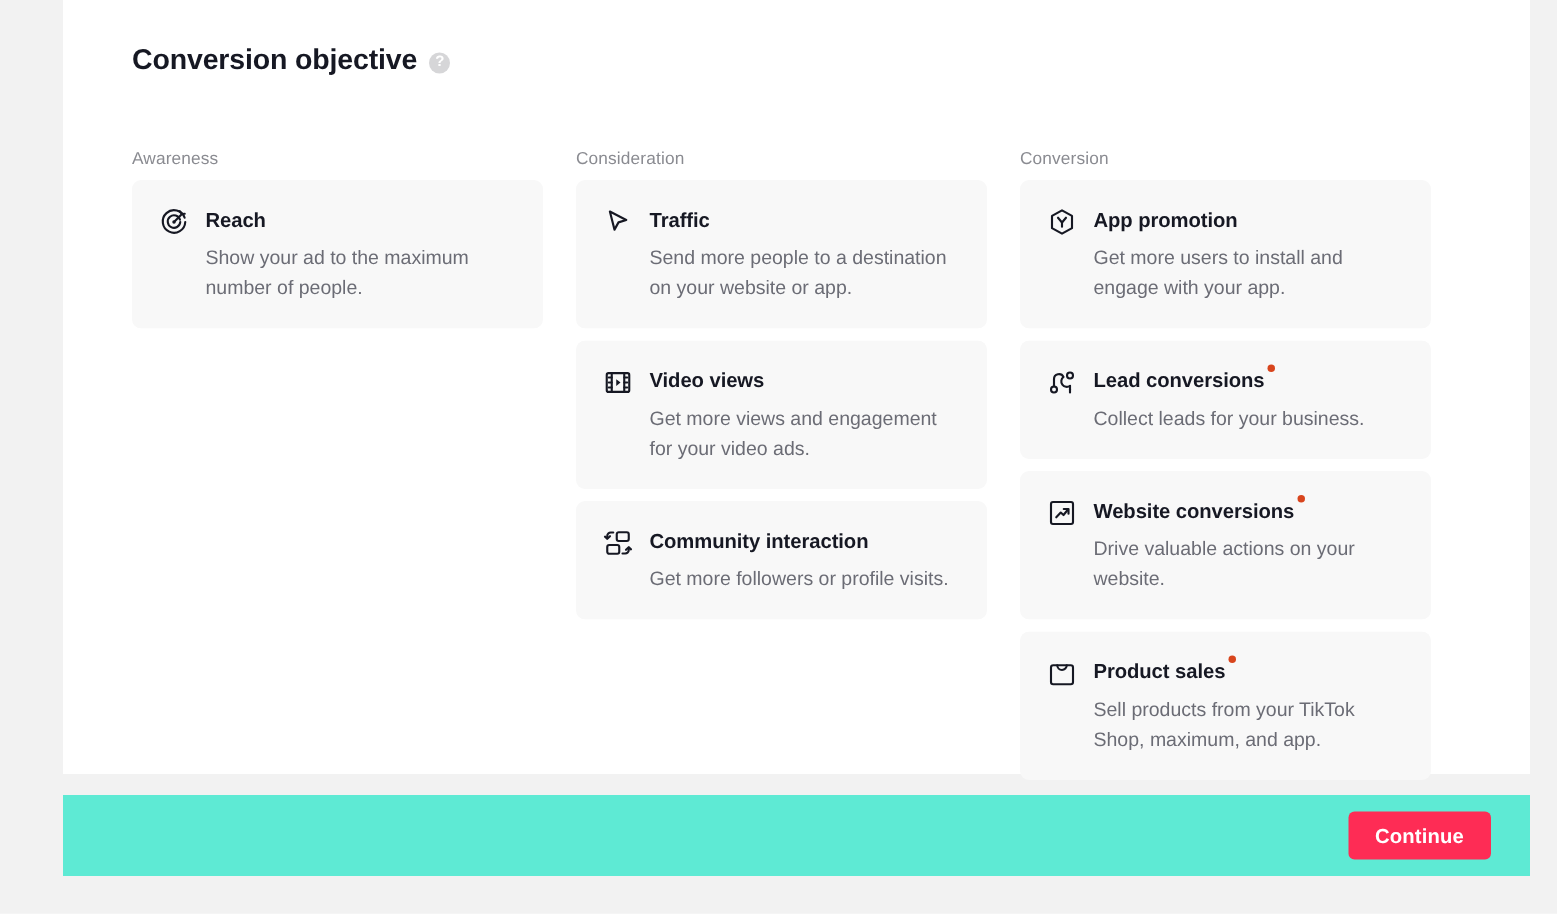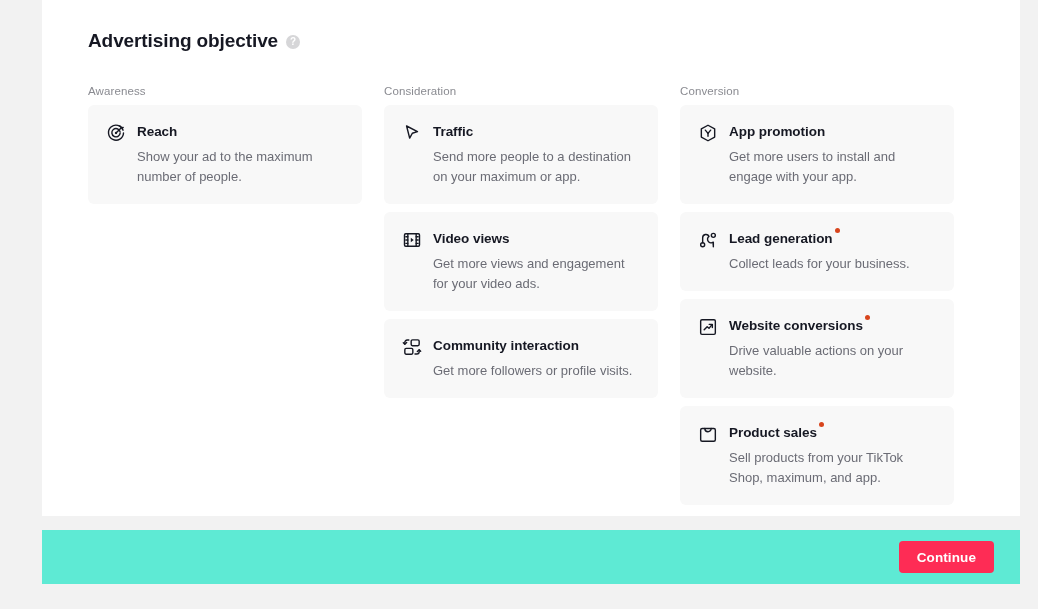--- a/index.html
+++ b/index.html
@@ -30,21 +30,21 @@
     background: #d6d6d8; display: flex;
     align-items: center; justify-content: center;
     color: #ffffff; font-size: 10px; font-weight: bold;
     line-height: 1; margin-top: 2px;
   }
 
   .columns {
     position: absolute; left: 46px; top: 85px;
     width: 886px; display: flex; gap: 22px;
   }
-  .column { width: 274px; display: flex; flex-direction: column; }
+  .column { width: 274px; display: flex; flex-direction: column; margin-top: 15px; }
   .column-label {
     font-size: 11.5px; color: #8a8b91;
     margin-bottom: 8px; letter-spacing: 0.1px;
   }
 
   .option-card {
     background: #f8f8f8;
     border-radius: 6px;
     border: 1px solid transparent;
     padding: 16px 16px 16px 17px;
@@ -93,21 +93,21 @@
   }
 </style>
 </head>
 <body>
 
 <div class="page">
 
   <div class="main-card">
 
     <div class="title-row">
-      <span class="page-title">Advertising objective</span>
+      <span class="page-title">Conversion objective</span>
       <span class="help-icon">?</span>
     </div>
 
     <div class="columns">
 
       <div class="column">
         <div class="column-label">Awareness</div>
 
         <div class="option-card">
           <div class="opt-head">
@@ -135,21 +135,21 @@
           <div class="opt-head">
             <span class="opt-icon">
               <svg viewBox="0 0 24 24" fill="none" stroke="currentColor" stroke-width="1.7" stroke-linecap="round" stroke-linejoin="round">
                 <path d="M5.5 3.6 L18.6 10.4 L12.4 12.3 L9.2 18.1 Z"></path>
               </svg>
             </span>
             <span class="opt-title-wrap">
               <span class="opt-title">Traffic</span>
             </span>
           </div>
-          <div class="opt-desc">Send more people to a destination on your maximum or app.</div>
+          <div class="opt-desc">Send more people to a destination on your website or app.</div>
         </div>
 
         <div class="option-card">
           <div class="opt-head">
             <span class="opt-icon">
               <svg viewBox="0 0 24 24" fill="none" stroke="currentColor" stroke-width="1.7" stroke-linecap="round" stroke-linejoin="round">
                 <rect x="3" y="4.5" width="18" height="15" rx="1.4"></rect>
                 <path d="M7 4.5 V19.5 M17 4.5 V19.5"></path>
                 <path d="M7 8 H4.6 M7 12 H4.6 M7 16 H4.6 M19.4 8 H17 M19.4 12 H17 M19.4 16 H17"></path>
                 <path d="M10.6 9.3 L14 12 L10.6 14.7 Z" fill="currentColor" stroke="none"></path>
@@ -205,21 +205,21 @@
           <div class="opt-head">
             <span class="opt-icon">
               <svg viewBox="0 0 24 24" fill="none" stroke="currentColor" stroke-width="1.7" stroke-linecap="round" stroke-linejoin="round">
                 <circle cx="5.6" cy="17.6" r="2.4"></circle>
                 <circle cx="18.4" cy="6.4" r="2.4"></circle>
                 <path d="M5.6 15.2 V9.4 A4 4 0 0 1 13.2 7.6 A4 4 0 0 0 18.4 14.6 V17.6"></path>
                 <path d="M18.4 17.6 v2.4"></path>
               </svg>
             </span>
             <span class="opt-title-wrap">
-              <span class="opt-title">Lead generation</span>
+              <span class="opt-title">Lead conversions</span>
               <span class="new-dot"></span>
             </span>
           </div>
           <div class="opt-desc">Collect leads for your business.</div>
         </div>
 
         <div class="option-card">
           <div class="opt-head">
             <span class="opt-icon">
               <svg viewBox="0 0 24 24" fill="none" stroke="currentColor" stroke-width="1.7" stroke-linecap="round" stroke-linejoin="round">

